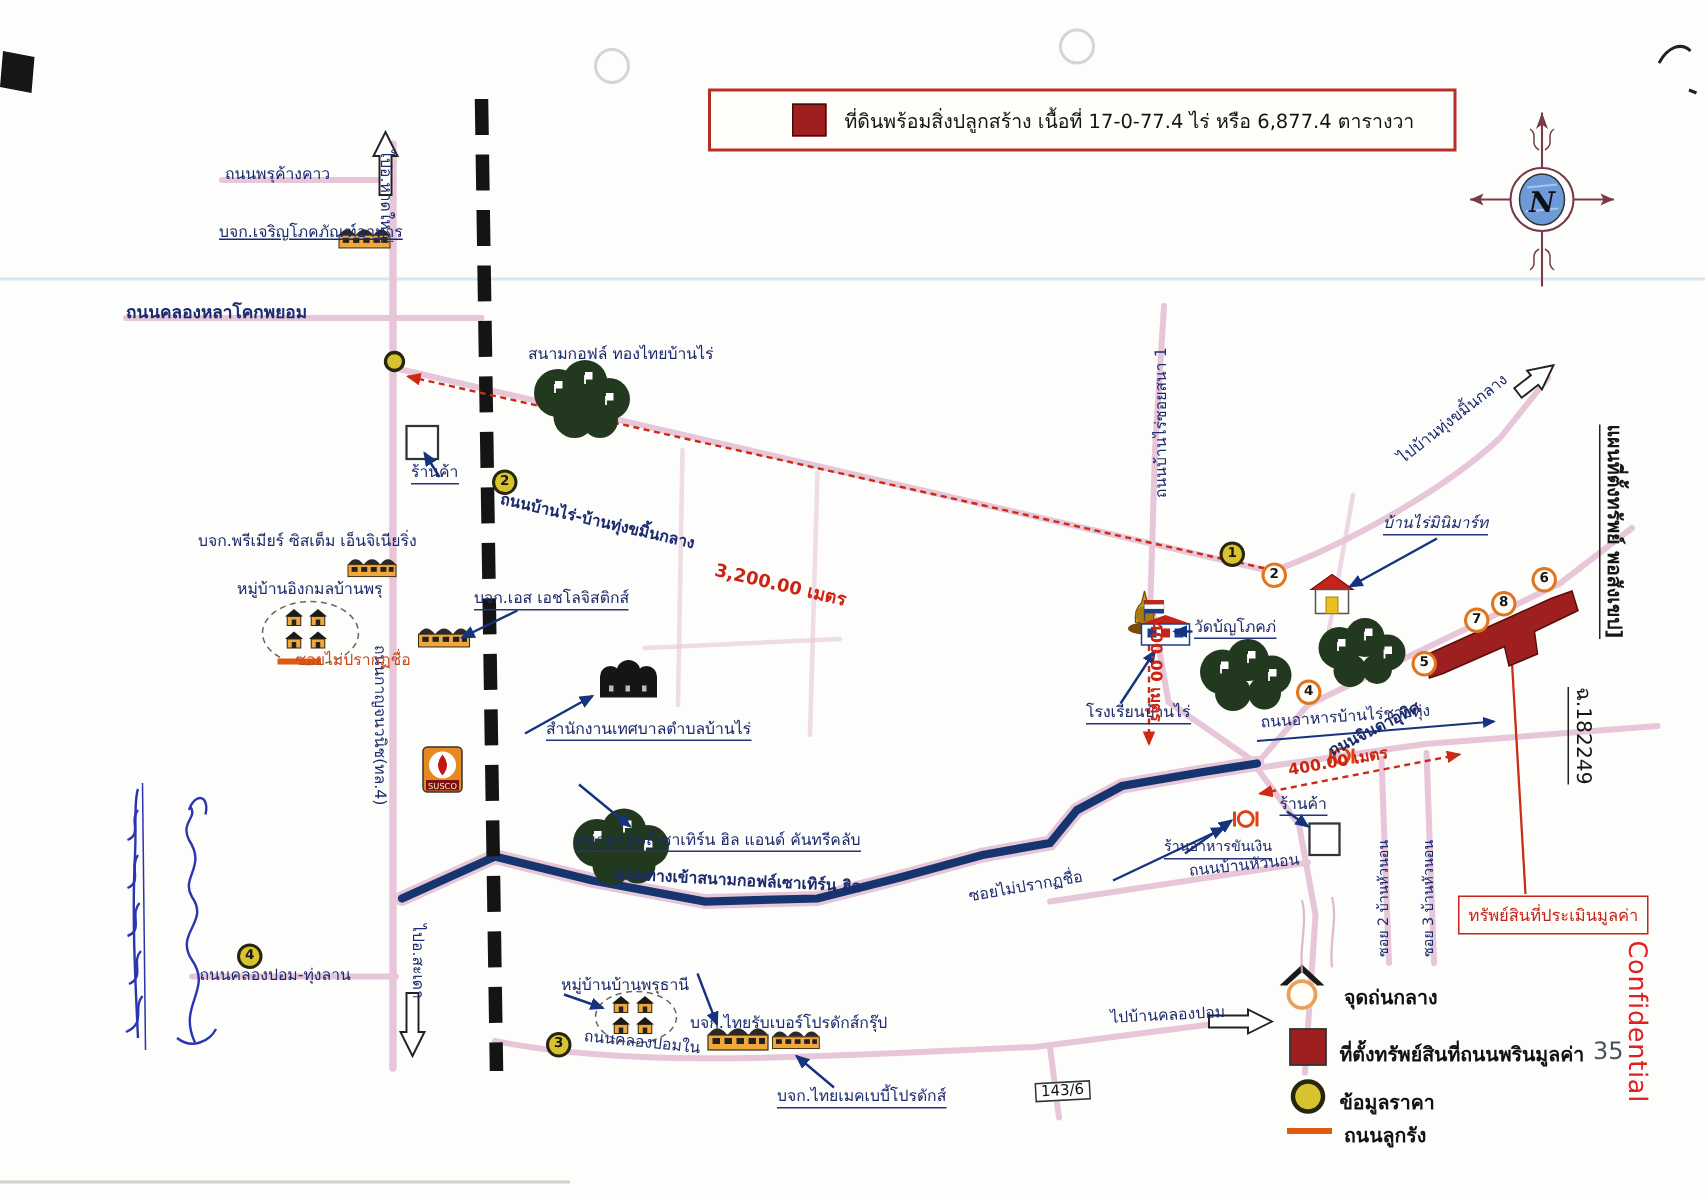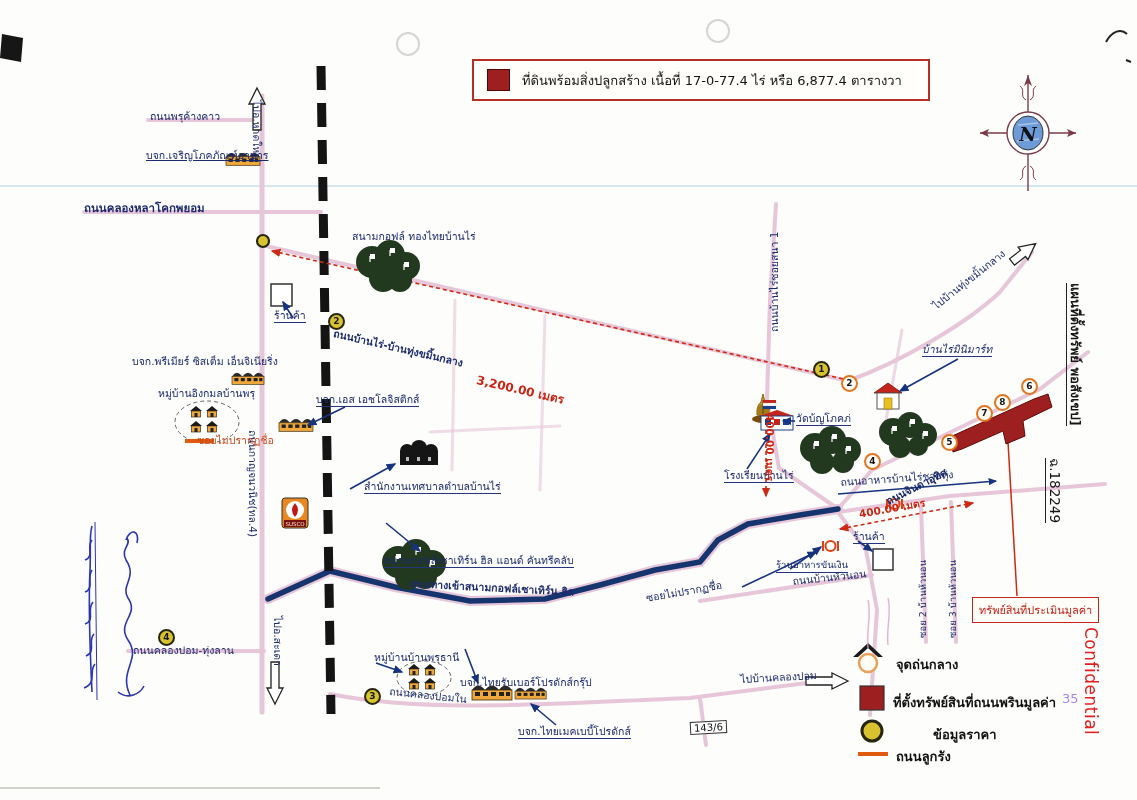--- a/index.html
+++ b/index.html
@@ -10,21 +10,21 @@
   .u{border-bottom:1px solid #24357e;padding-bottom:1px;}
   .blk{color:#151515;}
   .red{color:#cc2413;}
   .b{font-weight:bold;}
   .badge{position:absolute;width:13px;height:13px;border-radius:50%;text-align:center;
          font-size:9px;font-weight:bold;color:#151515;transform-origin:center;}
   .photoB{background:#fffdf6;border:2px solid #e0761f;line-height:13px;}
   .priceB{background:#d8c32f;border:2.5px solid #26260f;line-height:12px;}
   .legend-row{position:absolute;font-size:13px;font-weight:bold;color:#111;}
   #titlebox{position:absolute;left:472px;top:59px;width:454px;height:38px;
-            border:2px solid #b53024;background:#fffefb;display:flex;align-items:center;}
+            border:2px solid #b53024;background:#fffefb;display:flex;align-items:center;padding-left:41px;}
   #titlebox .sq{width:21px;height:20px;background:#9e1f1f;border:1.5px solid #4a0808;
                 margin:0 12px 0 13px;flex:0 0 auto;}
   #titlebox .txt{font-size:13px;color:#141414;}
   #callout{position:absolute;left:972px;top:597px;border:1.5px solid #c5241c;background:#fffdf8;
            padding:3px 6px;font-size:11px;color:#c5241c;white-space:nowrap;}
   #km-box{position:absolute;left:690px;top:721px;border:1.5px solid #333;background:#fff;
           padding:0 3px;font-size:10px;color:#111;transform:rotate(-3deg);}
   .vline{position:absolute;background:#d7e7f0;}
 </style>
 </head>
@@ -331,32 +331,32 @@
   <div class="lbl red b" style="left:858px;top:508px;transform:rotate(-10deg);">400.00 เมตร</div>
   <div class="lbl u" style="left:853px;top:530px;">ร้านค้า</div>
   <div class="lbl u" style="left:776px;top:560px;font-size:9.5px;">ร้านอาหารขันเงิน</div>
   <div class="lbl" style="left:792px;top:575px;transform:rotate(-6deg);">ถนนบ้านหัวนอน</div>
   <div class="lbl" style="left:918px;top:638px;font-size:9.5px;transform:rotate(-90deg);">ซอย 2 บ้านหัวนอน</div>
   <div class="lbl" style="left:948px;top:638px;font-size:9.5px;transform:rotate(-90deg);">ซอย 3 บ้านหัวนอน</div>
   <div class="lbl blk" style="left:1062px;top:458px;font-size:13.5px;transform:rotate(90deg);border-bottom:1px solid #222;">ฉ.182249</div>
   <div id="callout">ทรัพย์สินที่ประเมินมูลค่า</div>
   <div class="lbl blk b" style="left:1082px;top:283px;font-size:13px;transform:rotate(90deg);border-bottom:1.5px solid #222;">แผนที่ตั้งทรัพย์ พอสังเขป]</div>
   <div class="lbl" style="left:1100px;top:627px;font-size:17px;color:#e02020;letter-spacing:0.5px;transform:rotate(90deg);">Confidential</div>
-  <div class="lbl" style="left:1062px;top:692px;font-size:13px;color:#8b5cf6;opacity:0.75;">35</div>
+  <div class="lbl" style="left:1062px;top:692px;font-size:16px;color:#0f172a;opacity:0.75;">35</div>
 
   <div class="badge priceB" style="left:813px;top:361px;">1</div>
   <div class="badge priceB" style="left:328px;top:313px;">2</div>
   <div class="badge priceB" style="left:364px;top:688px;">3</div>
   <div class="badge priceB" style="left:158px;top:629px;">4</div>
 
   <div class="badge photoB" style="left:841px;top:375px;">2</div>
   <div class="badge photoB" style="left:864px;top:453px;">4</div>
   <div class="badge photoB" style="left:941px;top:434px;">5</div>
   <div class="badge photoB" style="left:976px;top:405px;">7</div>
   <div class="badge photoB" style="left:994px;top:394px;">8</div>
   <div class="badge photoB" style="left:1021px;top:378px;">6</div>
 
   <div class="legend-row" style="left:896px;top:654px;">จุดถ่นกลาง</div>
   <div class="legend-row" style="left:893px;top:692px;">ที่ตั้งทรัพย์สินที่ถนนพรินมูลค่า</div>
-  <div class="legend-row" style="left:893px;top:724px;margin-left:40px;">ข้อมูลราคา</div>
+  <div class="legend-row" style="left:893px;top:724px;">ข้อมูลราคา</div>
   <div class="legend-row" style="left:896px;top:746px;">ถนนลูกรัง</div>
 
 </div>
 
 </body></html>

